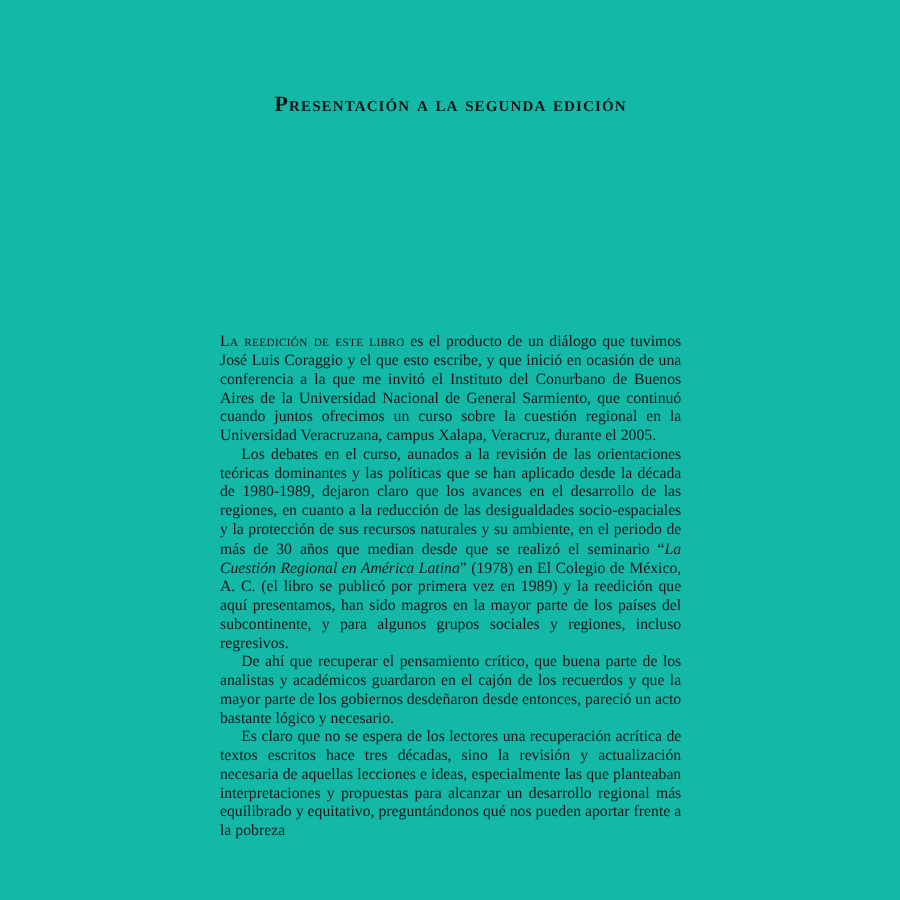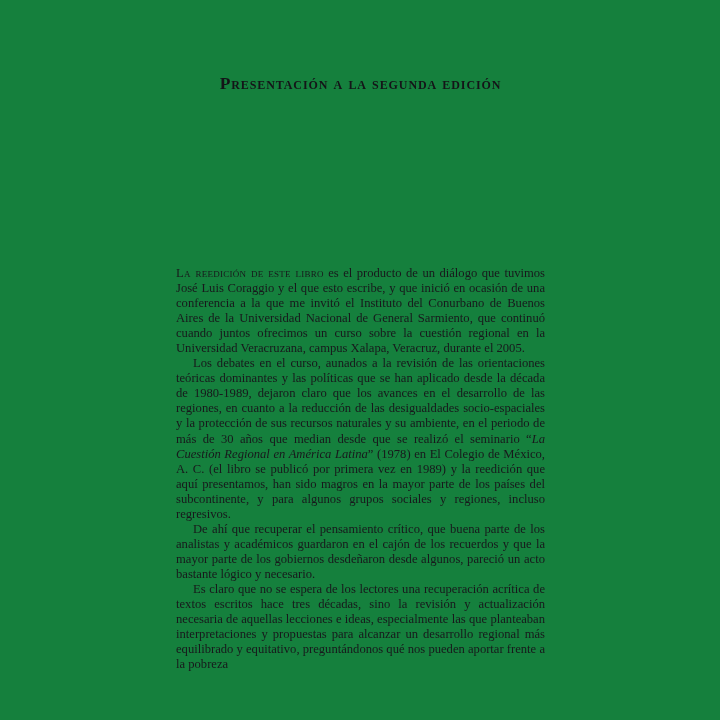--- a/index.html
+++ b/index.html
@@ -5,21 +5,21 @@
   html, body {
     margin: 0;
     padding: 0;
     background: #ffffff;
   }
 
   .page {
     position: relative;
     width: 720px;
     height: 720px;
-    background: #15803d;
+    background: #14b8a6;
     overflow: hidden;
     font-family: "Liberation Serif", "DejaVu Serif", serif;
     color: #16161a;
   }
 
   
   .chapter-title {
     position: absolute;
     left: 176px;
     top: 60px;
@@ -74,19 +74,19 @@
 <div class="page">
 
   <h1 class="chapter-title">Presentación a la segunda edición</h1>
 
   <div class="text-block">
 
     <p class="first-para"><span class="smallcaps">La reedición de este libro</span><span> es el producto de un diálogo que tuvimos José Luis Coraggio y el que esto escribe, y que inició en ocasión de una conferencia a la que me invitó el Instituto del Conurbano de Buenos Aires de la Universidad Nacional de General Sarmiento, que continuó cuando juntos ofrecimos un curso sobre la cuestión regional en la Universidad Veracruzana, campus Xalapa, Veracruz, durante el 2005.</span></p>
 
     <p><span>Los debates en el curso, aunados a la revisión de las orientaciones teóricas dominantes y las políticas que se han aplicado desde la década de 1980-1989, dejaron claro que los avances en el desarrollo de las regiones, en cuanto a la reducción de las desigualdades socio-espaciales y la protección de sus recursos naturales y su ambiente, en el periodo de más de 30 años que median desde que se realizó el seminario “</span><span class="italic">La Cuestión Regional en América Latina</span><span>” (1978) en El Colegio de México, A. C. (el libro se publicó por primera vez en 1989) y la reedición que aquí presentamos, han sido magros en la mayor parte de los países del subcontinente, y para algunos grupos sociales y regiones, incluso regresivos.</span></p>
 
-    <p>De ahí que recuperar el pensamiento crítico, que buena parte de los analistas y académicos guardaron en el cajón de los recuerdos y que la mayor parte de los gobiernos desdeñaron desde algunos, pareció un acto bastante lógico y necesario.</p>
+    <p>De ahí que recuperar el pensamiento crítico, que buena parte de los analistas y académicos guardaron en el cajón de los recuerdos y que la mayor parte de los gobiernos desdeñaron desde entonces, pareció un acto bastante lógico y necesario.</p>
 
     <p>Es claro que no se espera de los lectores una recuperación acrítica de textos escritos hace tres décadas, sino la revisión y actualización necesaria de aquellas lecciones e ideas, especialmente las que planteaban interpretaciones y propuestas para alcanzar un desarrollo regional más equilibrado y equitativo, preguntándonos qué nos pueden aportar frente a la pobreza</p>
 
   </div>
 
 </div>
 
 </body></html>

